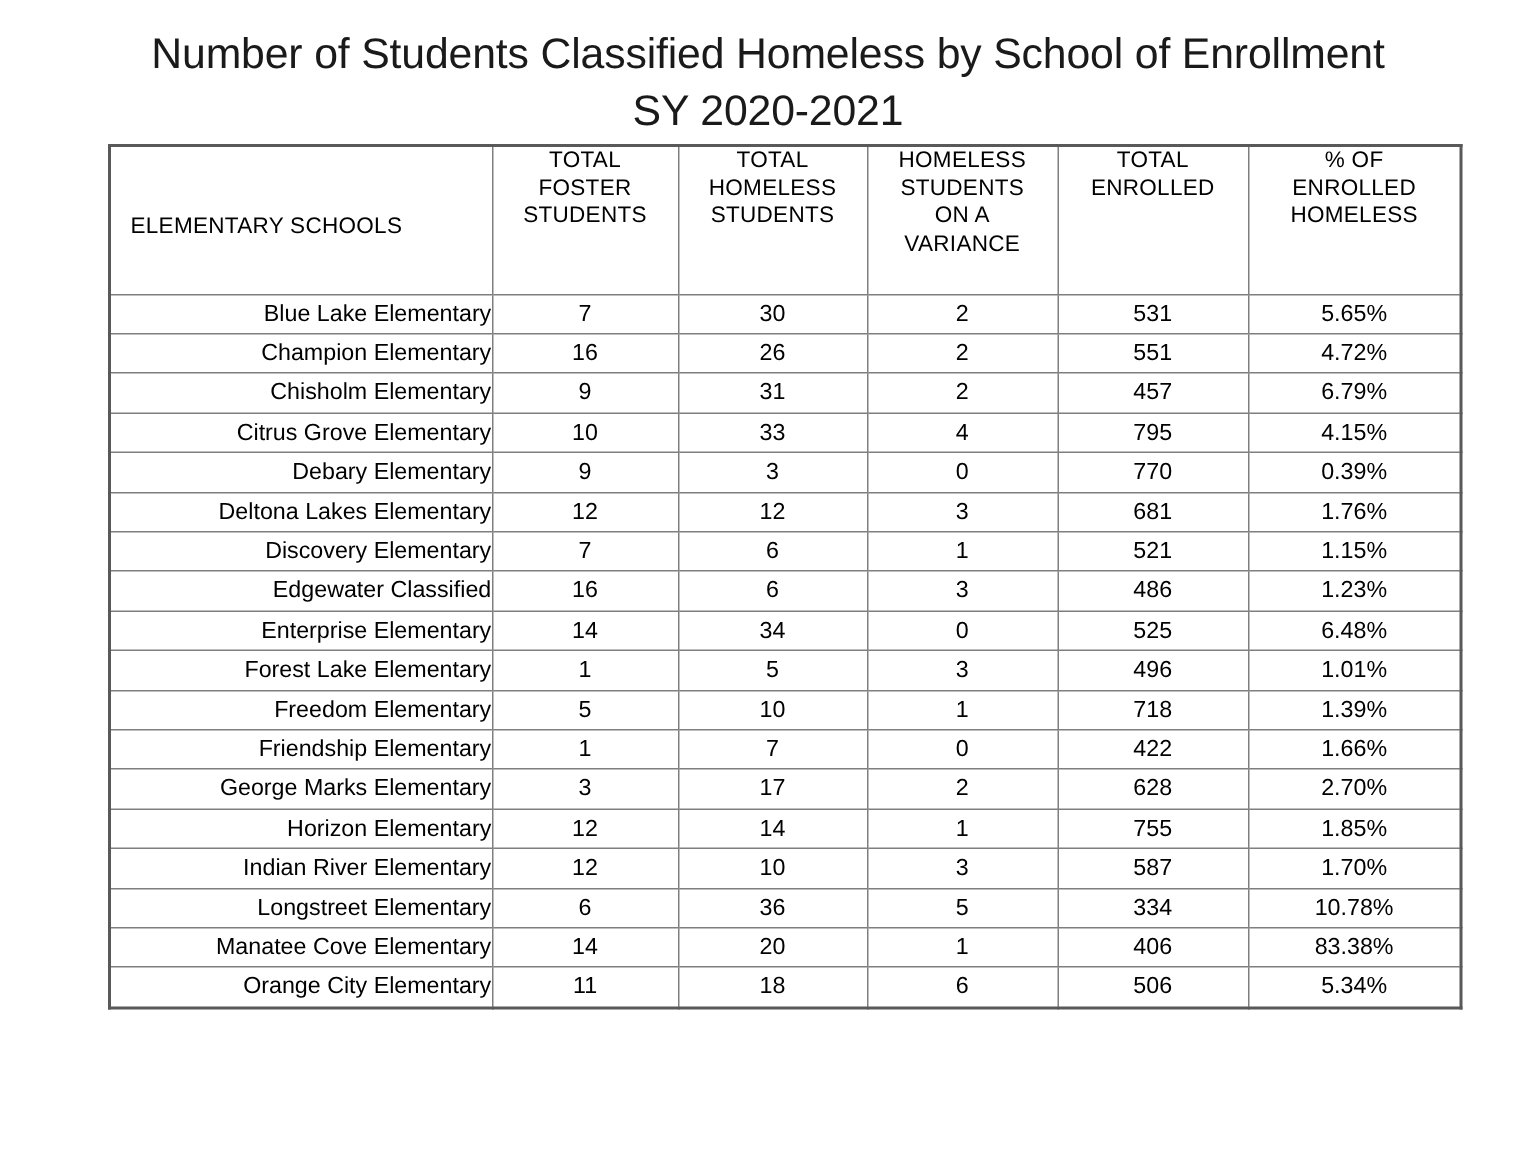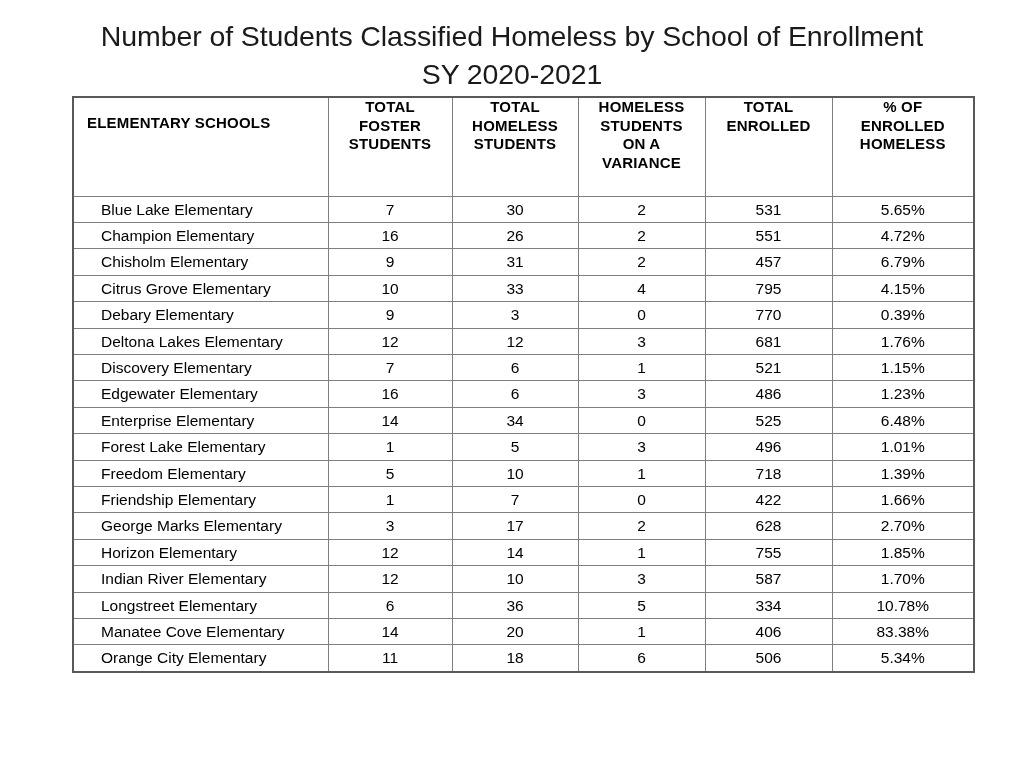--- a/index.html
+++ b/index.html
@@ -68,45 +68,45 @@
   col.c1 { width: 124px; }
   col.c2 { width: 126px; }
   col.c3 { width: 127px; }
   col.c4 { width: 127px; }
   col.c5 { width: 142px; }
 
   thead th {
     height: 99px;
     vertical-align: top;
     font-size: 15px;
-    font-weight: bold;
+    font-weight: normal;
     line-height: 18.5px;
     text-align: center;
     padding-top: 9px;
     letter-spacing: 0.2px;
   }
   thead th.school-head {
     text-align: left;
     padding-left: 13px;
-    padding-top: 16px;
+    padding-top: 44px;
   }
   thead th .hl { display: block; }
 
   tbody td {
     height: 25.4px;
     font-size: 15.5px;
     font-weight: 400;
     text-align: center;
     vertical-align: middle;
     line-height: 25.4px;
     white-space: nowrap;
   }
   tbody td.school {
-    text-align: left;
-    padding-left: 27px;
+    text-align: right;
+    padding-left: 5px;
   }
 </style>
 </head>
 <body>
 
 <div class="slide">
 
   <div class="title-block">
     <div class="title-line">Number of Students Classified Homeless by School of Enrollment</div>
     <div class="title-line">SY 2020-2021</div>
@@ -205,21 +205,21 @@
           </tr>
           <tr>
             <td class="school">Discovery Elementary</td>
             <td>7</td>
             <td>6</td>
             <td>1</td>
             <td>521</td>
             <td>1.15%</td>
           </tr>
           <tr>
-            <td class="school">Edgewater Elementary</td>
+            <td class="school">Edgewater Classified</td>
             <td>16</td>
             <td>6</td>
             <td>3</td>
             <td>486</td>
             <td>1.23%</td>
           </tr>
           <tr>
             <td class="school">Enterprise Elementary</td>
             <td>14</td>
             <td>34</td>

